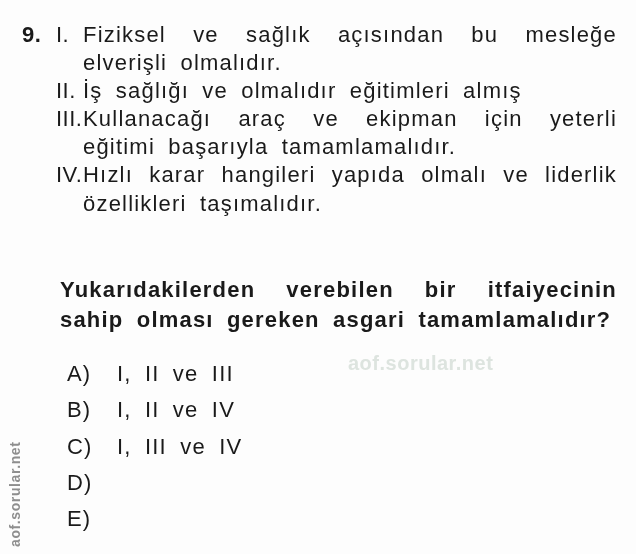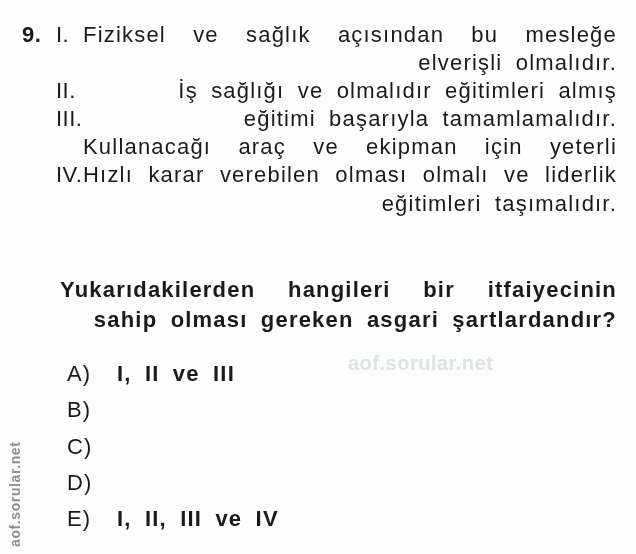--- a/index.html
+++ b/index.html
@@ -50,21 +50,20 @@
   }
   .item-text {
     flex: 0 0 534px;
     width: 534px;
   }
   .tline {
     font-size: 22px;
     line-height: 28.1px;
     letter-spacing: 1.2px;
     word-spacing: 6px;
-    text-align: right;
   }
   .jline {
     text-align: justify;
     text-align-last: justify;
   }
 
   
   .stem {
     position: absolute;
     left: 60px;
@@ -93,21 +92,20 @@
     line-height: 36.3px;
     letter-spacing: 1px;
     white-space: nowrap;
   }
   .opt-text {
     font-size: 22px;
     line-height: 36.3px;
     letter-spacing: 1.2px;
     word-spacing: 6px;
     white-space: nowrap;
-    font-weight: bold;
   }
 
   
   .wm-center {
     position: absolute;
     left: 348px;
     top: 352px;
     font-size: 20px;
     font-weight: bold;
     letter-spacing: 0.5px;
@@ -149,62 +147,63 @@
     <div class="item">
       <div class="numeral">II.</div>
       <div class="item-text">
         <div class="tline">İş sağlığı ve olmalıdır eğitimleri almış</div>
       </div>
     </div>
 
     <div class="item">
       <div class="numeral">III.</div>
       <div class="item-text">
+        <div class="tline jline">Kullanacağı araç ve ekipman için yeterli</div>
         <div class="tline">eğitimi başarıyla tamamlamalıdır.</div>
-        <div class="tline jline">Kullanacağı araç ve ekipman için yeterli</div>
       </div>
     </div>
 
     <div class="item">
       <div class="numeral">IV.</div>
       <div class="item-text">
-        <div class="tline jline">Hızlı karar verebilen olması olmalı ve liderlik</div>
-        <div class="tline">eğitimleri taşımalıdır.</div>
+        <div class="tline jline">Hızlı karar hangileri yapıda olmalı ve liderlik</div>
+        <div class="tline">özellikleri taşımalıdır.</div>
       </div>
     </div>
 
   </div>
 
   <div class="stem">
-    <div class="tline jline">Yukarıdakilerden hangileri bir itfaiyecinin</div>
-    <div class="tline">sahip olması gereken asgari şartlardandır?</div>
+    <div class="tline jline">Yukarıdakilerden verebilen bir itfaiyecinin</div>
+    <div class="tline">sahip olması gereken asgari tamamlamalıdır?</div>
   </div>
 
   <div class="options">
 
     <div class="option">
       <div class="opt-letter">A)</div>
       <div class="opt-text">I, II ve III</div>
     </div>
 
     <div class="option">
       <div class="opt-letter">B)</div>
+      <div class="opt-text">I, II ve IV</div>
     </div>
 
     <div class="option">
       <div class="opt-letter">C)</div>
+      <div class="opt-text">I, III ve IV</div>
     </div>
 
     <div class="option">
       <div class="opt-letter">D)</div>
     </div>
 
     <div class="option">
       <div class="opt-letter">E)</div>
-      <div class="opt-text">I, II, III ve IV</div>
     </div>
 
   </div>
 
   <div class="wm-center">aof.sorular.net</div>
   <div class="wm-left">aof.sorular.net</div>
 
 </div>
 
 </body></html>

